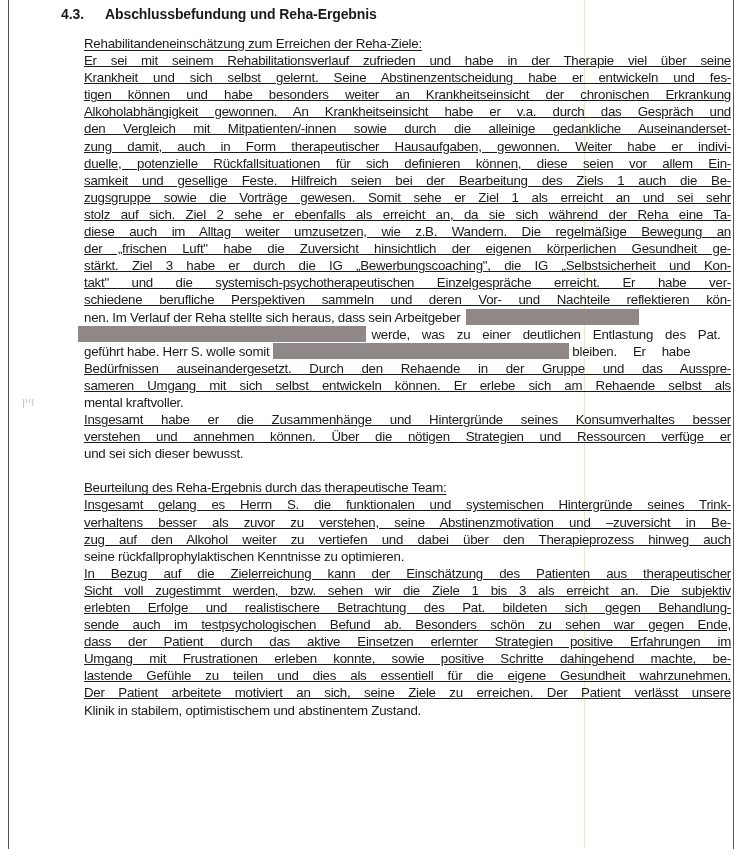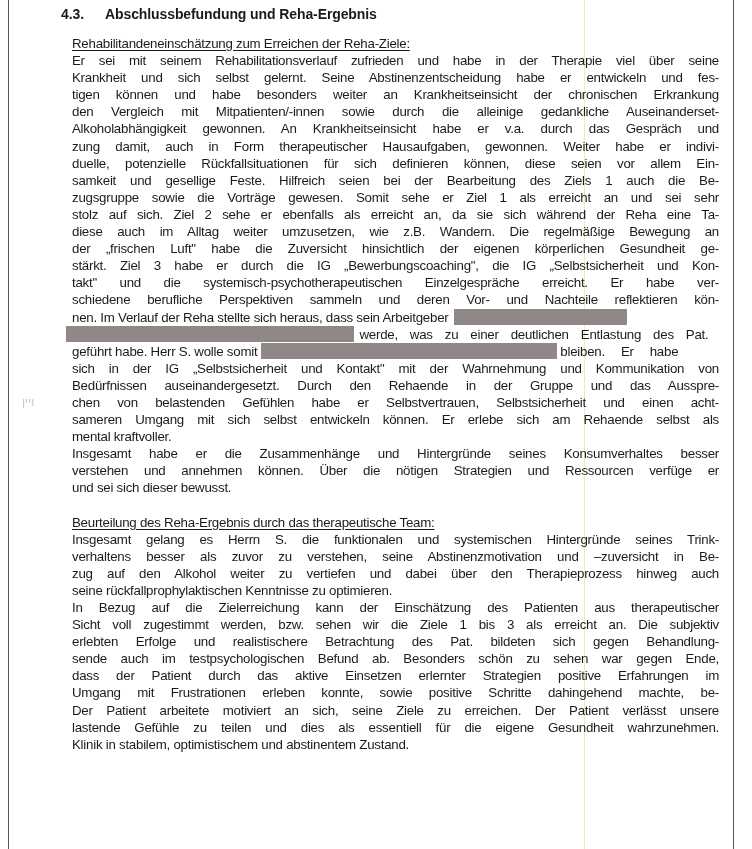--- a/index.html
+++ b/index.html
@@ -13,27 +13,27 @@
     position: absolute; left: 584px; top: 0; width: 1px; height: 849px;
     background: #efe6cf;
   }
   .heading {
     position: absolute; left: 25px; top: 6px;
     font-family: "Liberation Sans", sans-serif; font-weight: bold;
     font-size: 14px; color: #1a1a1a; letter-spacing: -0.1px; margin-left: 36px;
   }
   .heading .num { display: inline-block; width: 44px; }
   .content {
-    position: absolute; left: 72px; top: 35px; width: 647px;
+    position: absolute; left: 84px; top: 35px; width: 647px;
     font-family: "Liberation Sans", sans-serif; font-size: 13.3px;
     line-height: 17.1px; color: #1b1b1b; letter-spacing: -0.25px;
   }
   .sec-title { text-decoration: underline; text-underline-offset: 2px; }
   .line { display: block; white-space: nowrap; }
-  .j { text-align: justify; text-align-last: justify; white-space: normal; }
+  .j { text-align: justify; text-align-last: justify; white-space: normal; text-decoration: underline; }
   .gap { height: 17px; }
   .redact { display: inline-block; background: #8f8887; height: 16px; vertical-align: -3px; }
   .stray {
     position: absolute; left: 22px; top: 395px; font-family: "Liberation Sans", sans-serif;
     font-size: 12px; color: #c8c8c8;
   }
 </style>
 </head>
 <body>
 
@@ -45,22 +45,22 @@
   <span class="num">4.3.</span><span>Abschlussbefundung und Reha-Ergebnis</span>
 </div>
 
 <div class="content">
   <span class="line sec-title">Rehabilitandeneinschätzung zum Erreichen der Reha-Ziele:</span>
 
   <div>
     <span class="line j">Er sei mit seinem Rehabilitationsverlauf zufrieden und habe in der Therapie viel über seine</span>
     <span class="line j">Krankheit und sich selbst gelernt. Seine Abstinenzentscheidung habe er entwickeln und fes-</span>
     <span class="line j">tigen können und habe besonders weiter an Krankheitseinsicht der chronischen Erkrankung</span>
+    <span class="line j">Alkoholabhängigkeit gewonnen. An Krankheitseinsicht habe er v.a. durch das Gespräch und</span>
     <span class="line j">den Vergleich mit Mitpatienten/-innen sowie durch die alleinige gedankliche Auseinanderset-</span>
-    <span class="line j">Alkoholabhängigkeit gewonnen. An Krankheitseinsicht habe er v.a. durch das Gespräch und</span>
     <span class="line j">zung damit, auch in Form therapeutischer Hausaufgaben, gewonnen. Weiter habe er indivi-</span>
     <span class="line j">duelle, potenzielle Rückfallsituationen für sich definieren können, diese seien vor allem Ein-</span>
     <span class="line j">samkeit und gesellige Feste. Hilfreich seien bei der Bearbeitung des Ziels 1 auch die Be-</span>
     <span class="line j">zugsgruppe sowie die Vorträge gewesen. Somit sehe er Ziel 1 als erreicht an und sei sehr</span>
     <span class="line j">stolz auf sich. Ziel 2 sehe er ebenfalls als erreicht an, da sie sich während der Reha eine Ta-</span>
     <span class="line j">diese auch im Alltag weiter umzusetzen, wie z.B. Wandern. Die regelmäßige Bewegung an</span>
     <span class="line j">der „frischen Luft" habe die Zuversicht hinsichtlich der eigenen körperlichen Gesundheit ge-</span>
     <span class="line j">stärkt. Ziel 3 habe er durch die IG „Bewerbungscoaching", die IG „Selbstsicherheit und Kon-</span>
     <span class="line j">takt" und die systemisch-psychotherapeutischen Einzelgespräche erreicht. Er habe ver-</span>
     <span class="line j">schiedene berufliche Perspektiven sammeln und deren Vor- und Nachteile reflektieren kön-</span>
@@ -72,23 +72,21 @@
     <span class="line">
       <span class="redact" style="width:288px; margin-left:-6px; margin-right:2px;"></span>
       <span style="display:inline-block; width:349px; text-align:justify; text-align-last:justify;">werde, was zu einer deutlichen Entlastung des Pat.</span>
     </span>
     <span class="line">
       <span>geführt habe. Herr S. wolle somit</span>
       <span class="redact" style="width:296px;"></span>
       <span style="display:inline-block; width:118px; text-align:justify; text-align-last:justify;">bleiben. Er habe</span>
     </span>
 
-    <span class="line j">sich in der IG „Selbstsicherheit und Kontakt" mit der Wahrnehmung und Kommunikation von</span>
     <span class="line j">Bedürfnissen auseinandergesetzt. Durch den Rehaende in der Gruppe und das Ausspre-</span>
-    <span class="line j">chen von belastenden Gefühlen habe er Selbstvertrauen, Selbstsicherheit und einen acht-</span>
     <span class="line j">sameren Umgang mit sich selbst entwickeln können. Er erlebe sich am Rehaende selbst als</span>
     <span class="line">mental kraftvoller.</span>
     <span class="line j">Insgesamt habe er die Zusammenhänge und Hintergründe seines Konsumverhaltes besser</span>
     <span class="line j">verstehen und annehmen können. Über die nötigen Strategien und Ressourcen verfüge er</span>
     <span class="line">und sei sich dieser bewusst.</span>
   </div>
 
   <div class="gap"></div>
 
   <span class="line sec-title">Beurteilung des Reha-Ergebnis durch das therapeutische Team:</span>
@@ -96,17 +94,17 @@
     <span class="line j">Insgesamt gelang es Herrn S. die funktionalen und systemischen Hintergründe seines Trink-</span>
     <span class="line j">verhaltens besser als zuvor zu verstehen, seine Abstinenzmotivation und –zuversicht in Be-</span>
     <span class="line j">zug auf den Alkohol weiter zu vertiefen und dabei über den Therapieprozess hinweg auch</span>
     <span class="line">seine rückfallprophylaktischen Kenntnisse zu optimieren.</span>
     <span class="line j">In Bezug auf die Zielerreichung kann der Einschätzung des Patienten aus therapeutischer</span>
     <span class="line j">Sicht voll zugestimmt werden, bzw. sehen wir die Ziele 1 bis 3 als erreicht an. Die subjektiv</span>
     <span class="line j">erlebten Erfolge und realistischere Betrachtung des Pat. bildeten sich gegen Behandlung-</span>
     <span class="line j">sende auch im testpsychologischen Befund ab. Besonders schön zu sehen war gegen Ende,</span>
     <span class="line j">dass der Patient durch das aktive Einsetzen erlernter Strategien positive Erfahrungen im</span>
     <span class="line j">Umgang mit Frustrationen erleben konnte, sowie positive Schritte dahingehend machte, be-</span>
+    <span class="line j">lastende Gefühle zu teilen und dies als essentiell für die eigene Gesundheit wahrzunehmen.</span>
     <span class="line j">Der Patient arbeitete motiviert an sich, seine Ziele zu erreichen. Der Patient verlässt unsere</span>
-    <span class="line j">lastende Gefühle zu teilen und dies als essentiell für die eigene Gesundheit wahrzunehmen.</span>
     <span class="line">Klinik in stabilem, optimistischem und abstinentem Zustand.</span>
   </div>
 </div>
 
 </body></html>

